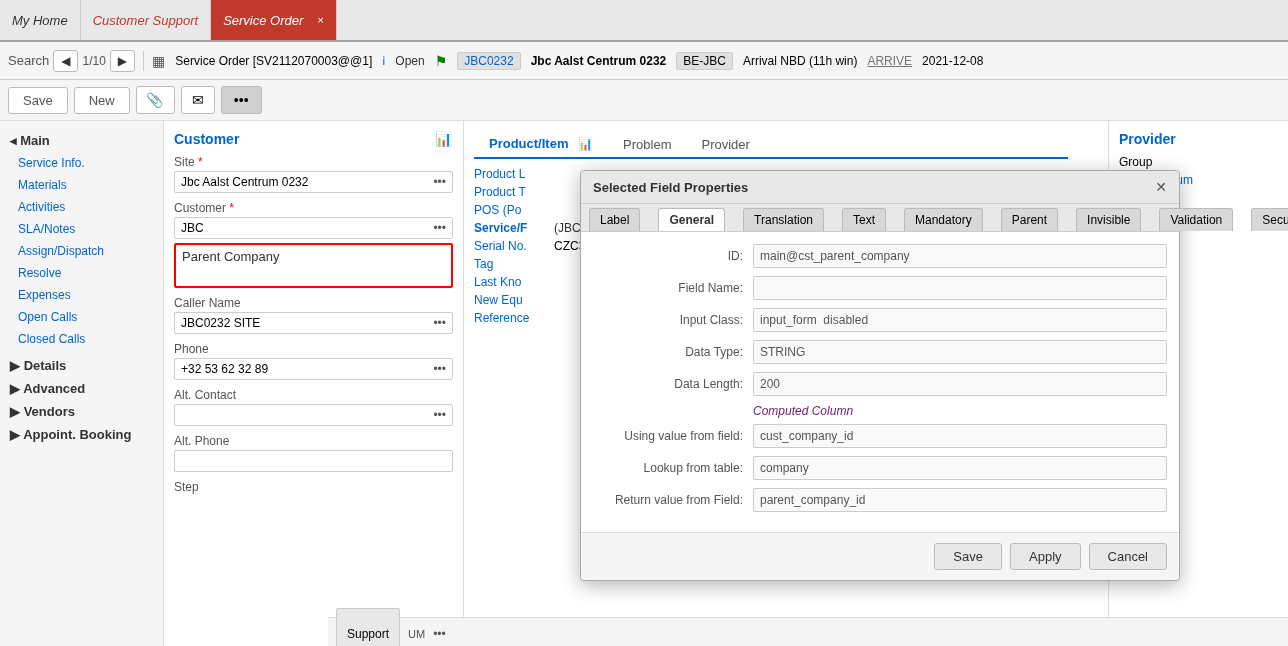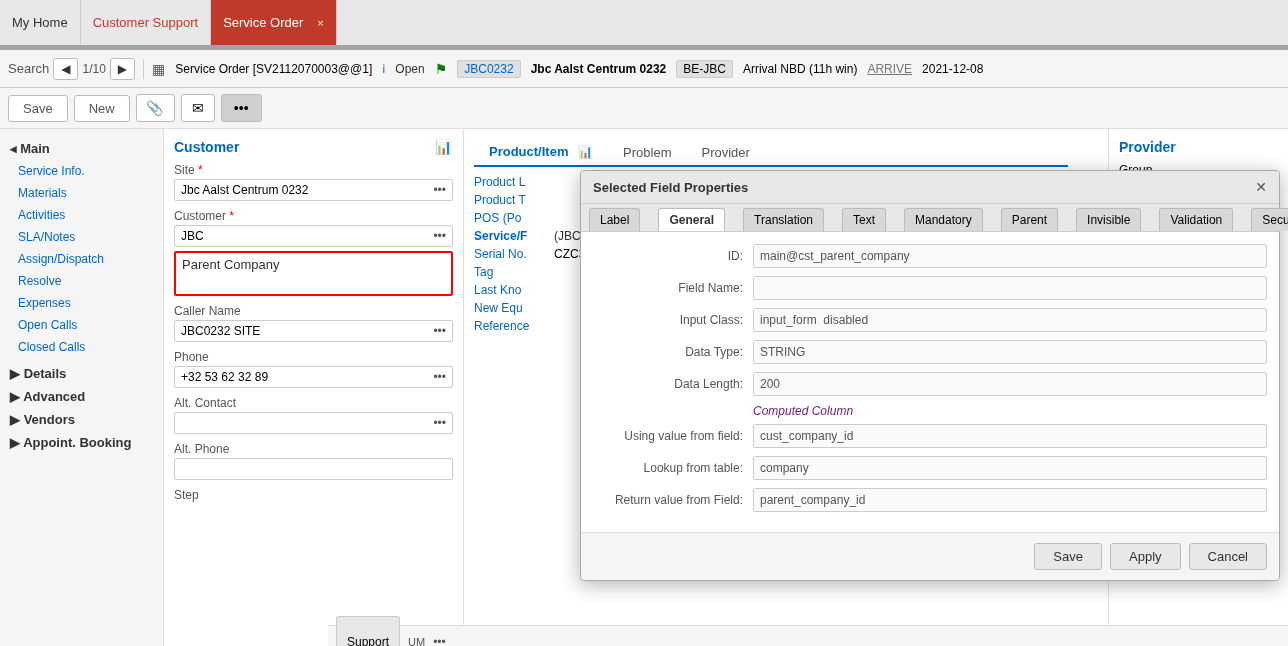--- a/index.html
+++ b/index.html
@@ -3,22 +3,23 @@
   <meta charset="utf-8">
   <style>
     * { box-sizing: border-box; margin: 0; padding: 0; }
     body { font-family: Arial, sans-serif; font-size: 13px; background: #f0f0f0; overflow: hidden; width: 1288px; height: 646px; }
 
     
     .top-nav {
       display: flex;
       align-items: stretch;
       background: #e8e8e8;
-      border-bottom: 5px solid #a3a3a3;
-      height: 50px;
+      border-bottom: 2px solid #a3a3a3;
+      height: 42px;
+      font-style: italic;
     }
     .nav-tab {
       display: flex;
       align-items: center;
       padding: 0 12px;
       font-size: 13px;
       cursor: pointer;
       border-right: 1px solid #ccc;
       white-space: nowrap;
     }
@@ -252,21 +253,21 @@
     .provider-panel {
       width: 180px;
       border-left: 1px solid #ddd;
       padding: 10px;
       background: #fff;
     }
     .modal {
       background: #f5f5f5;
       border: 1px solid #aaa;
       border-radius: 4px;
-      width: 700px;
+      width: 600px;
       box-shadow: 0 4px 20px rgba(0,0,0,0.3);
       position: absolute;
       top: 170px;
       left: 580px;
     }
     .modal-header {
       display: flex;
       align-items: center;
       justify-content: space-between;
       padding: 8px 12px;

